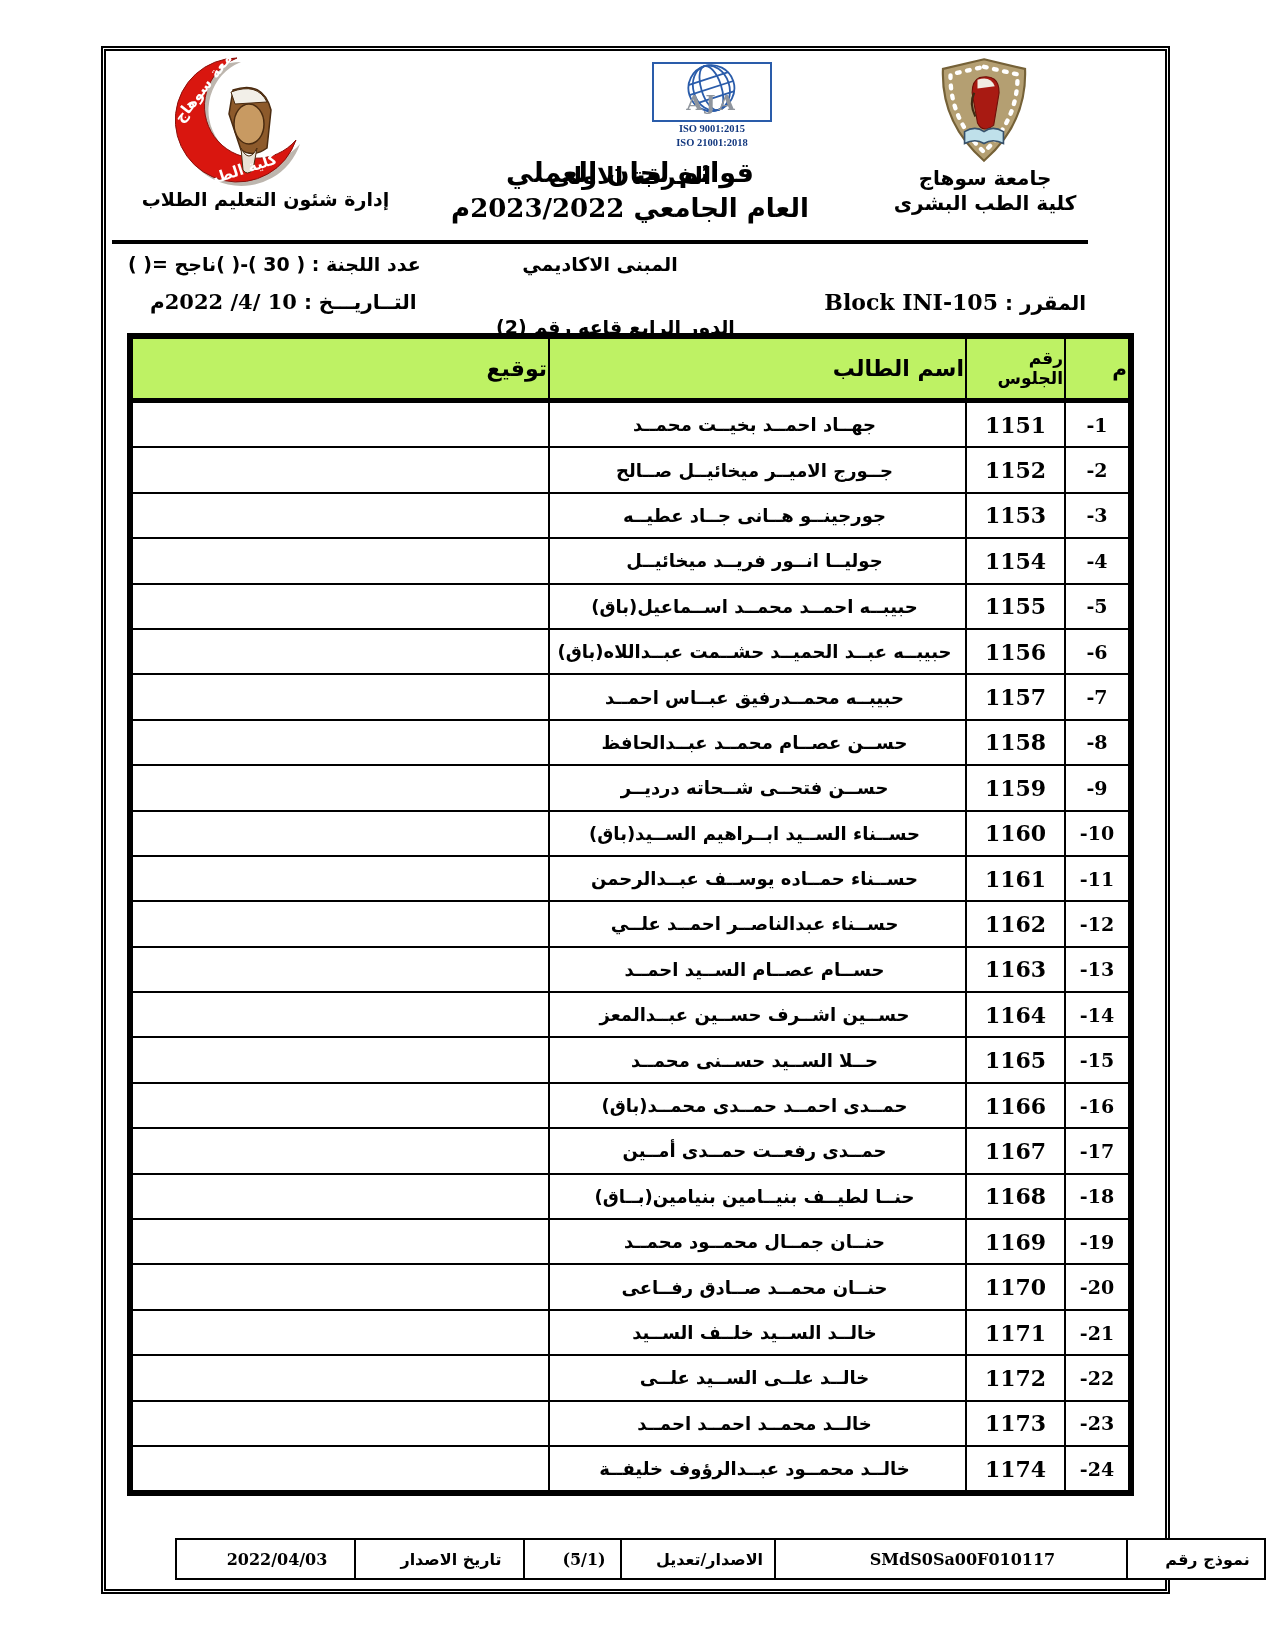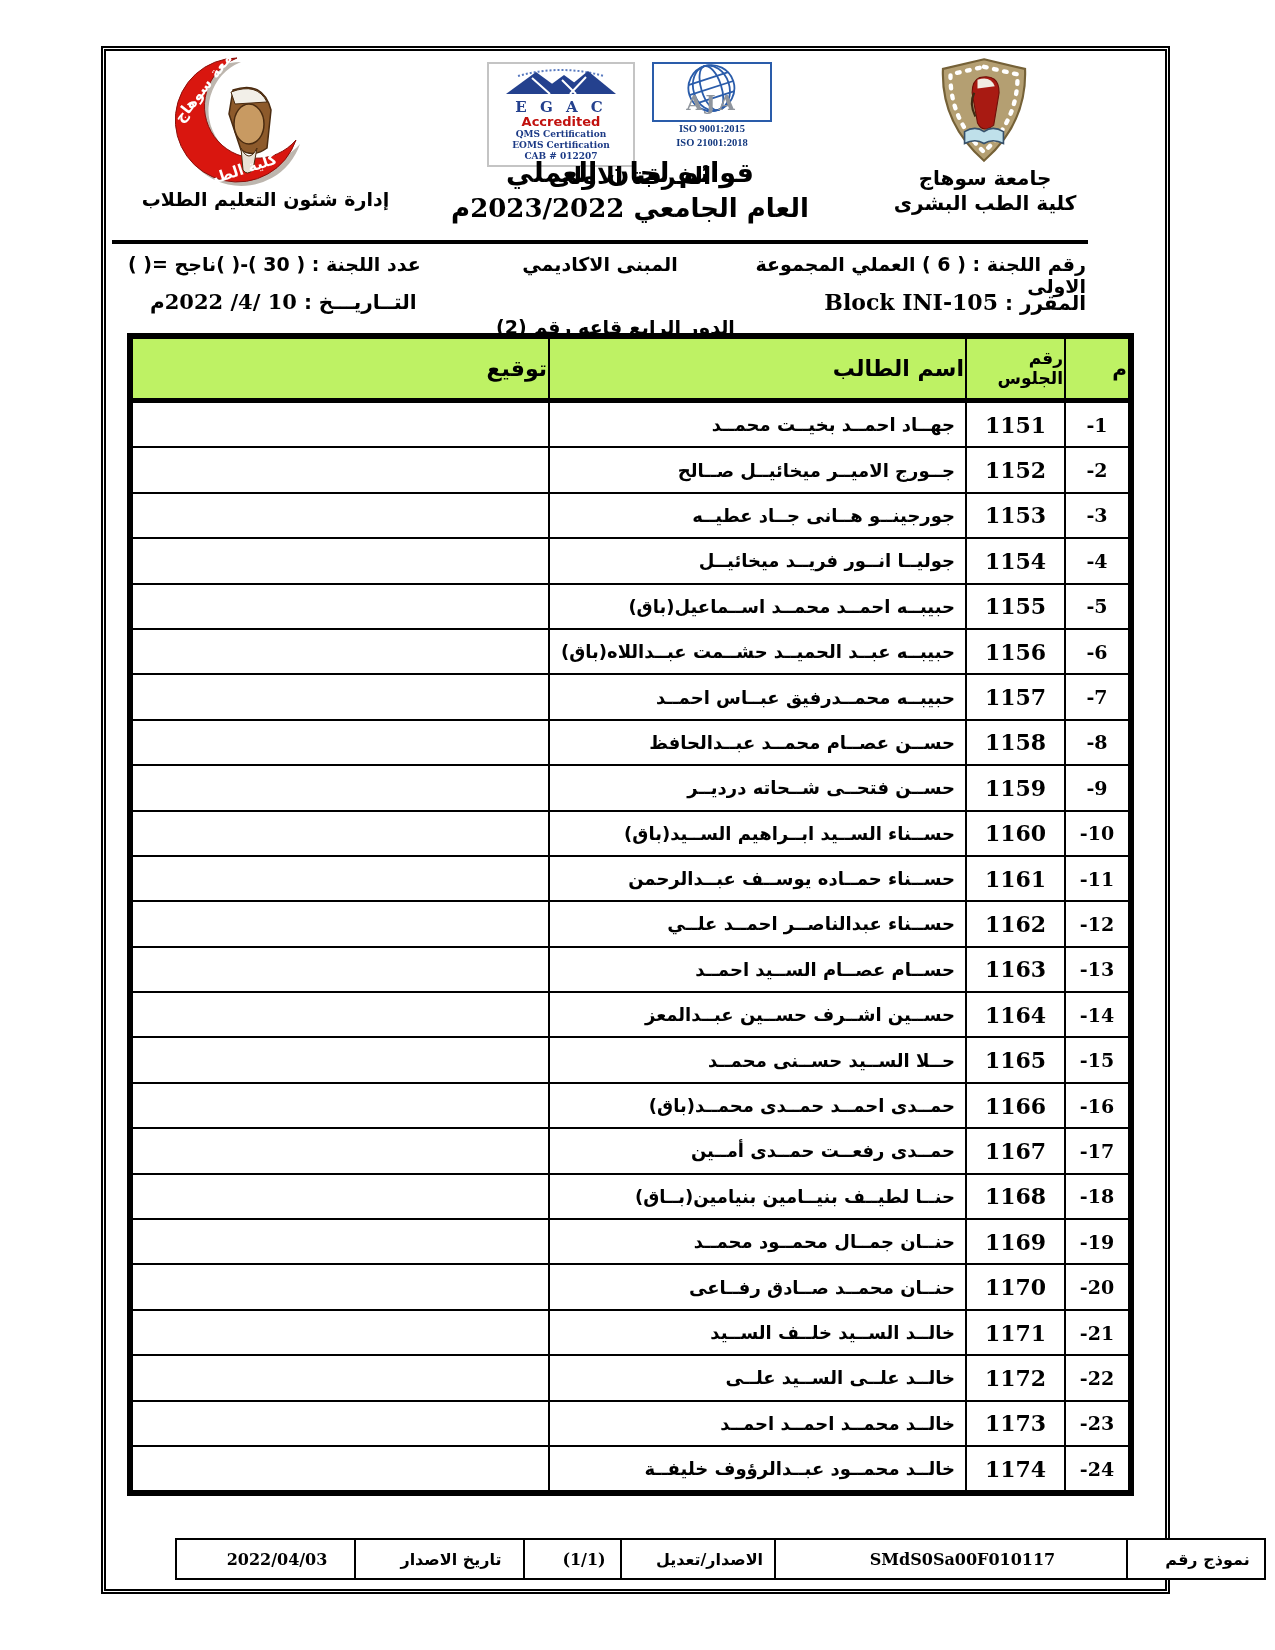--- a/index.html
+++ b/index.html
@@ -42,21 +42,21 @@
   .main-table th,.main-table td{border:2px solid #000;overflow:hidden;}
   .main-table{border:6px solid #000;}
   .main-table thead th{background:#bef264;height:57px;border-bottom:5px solid #000;vertical-align:middle;text-align:right;}
   .col-index{width:60px;font-size:20px;}
   .col-seat{width:95px;font-size:17px;line-height:1.15;}
   .col-name{width:413px;font-size:22px;}
   .col-sign{width:413px;font-size:22px;}
   .main-table tbody td{height:41.4px;vertical-align:middle;}
   .cell-index{text-align:center;font-family:"DejaVu Serif",serif;font-size:19px;direction:ltr;}
   .cell-seat{text-align:center;font-family:"DejaVu Serif",serif;font-size:22px;}
-  .cell-name{text-align:right;font-size:18px;white-space:nowrap;padding:0 10px 0 4px;}
+  .cell-name{text-align:center;font-size:18px;white-space:nowrap;padding:0 10px 0 4px;}
   
   .footer-table{left:175px;top:1538px;border-collapse:collapse;table-layout:fixed;direction:rtl;}
   .footer-table td{border:2px solid #000;height:36px;text-align:center;vertical-align:middle;font-size:16px;background:#fff;padding-left:24px;}
   .fc-label{width:111px;}
   .fc-code{width:325px;font-family:"DejaVu Serif",serif;font-size:18px;}
   .fc-issue{width:127px;}
   .fc-issueval{width:70px;font-family:"DejaVu Serif",serif;font-size:17px;direction:ltr;}
   .fc-datelabel{width:142px;border-radius:20px;}
   .fc-dateval{width:152px;font-family:"DejaVu Serif",serif;font-size:18px;direction:ltr;}
 </style>
@@ -75,34 +75,20 @@
       <path d="M86 40 Q112 30 122 50 L90 52 Z" fill="#f2efe8" stroke="#4a2b10" stroke-width="1"></path>
       <ellipse cx="104" cy="72" rx="15" ry="20" fill="#c89a62" stroke="#4a2b10" stroke-width="1.5"></ellipse>
       <path d="M96 96 Q104 112 112 96 L108 118 Q102 124 98 118 Z" fill="#e8e2d6" stroke="#4a2b10" stroke-width="1"></path>
     </g>
     <text x="28" y="62" fill="#fff" font-size="15" font-weight="bold" transform="rotate(-52 42 58)" font-family="DejaVu Sans, sans-serif">جامعة سوهاج</text>
     <text x="58" y="128" fill="#fff" font-size="15" font-weight="bold" transform="rotate(-18 80 124)" font-family="DejaVu Sans, sans-serif">كلية الطب</text>
   </svg>
 
   <div class="abs admin-label">إدارة شئون التعليم الطلاب</div>
 
-  <div class="abs egac-box">
-    <svg width="126" height="30" viewBox="0 0 126 30">
-      <path d="M20 10 Q63 -2 106 10" fill="none" stroke="#5a7bc0" stroke-width="2" stroke-dasharray="2 2"></path>
-      <polygon points="8,28 38,6 68,28" fill="#24418e"></polygon>
-      <polygon points="40,28 66,9 92,28" fill="#24418e"></polygon>
-      <polygon points="62,28 90,5 118,28" fill="#24418e"></polygon>
-      <path d="M34 12 L52 28 M64 14 L78 28 M88 11 L72 28" stroke="#fff" stroke-width="2" fill="none"></path>
-    </svg>
-    <div class="egac-name">E G A C</div>
-    <div class="egac-accredited">Accredited</div>
-    <div class="egac-line">QMS Certification</div>
-    <div class="egac-line">EOMS Certification</div>
-    <div class="egac-line">CAB # 012207</div>
-  </div>
 
   <div class="abs aja-wrap">
     <div class="aja-box">
       <svg width="116" height="56" viewBox="0 0 116 56">
         <g transform="rotate(-18 58 26)" stroke="#2a5caa" stroke-width="1.8" fill="none">
           <circle cx="58" cy="24" r="23"></circle>
           <ellipse cx="58" cy="24" rx="10" ry="23"></ellipse>
           <ellipse cx="58" cy="24" rx="18" ry="23"></ellipse>
           <line x1="35" y1="24" x2="81" y2="24"></line>
           <line x1="37" y1="14" x2="79" y2="14"></line>
@@ -128,21 +114,20 @@
       <path d="M41 34 Q36 44 42 56" fill="none" stroke="#3c2a12" stroke-width="2"></path>
     </g>
     <path d="M32 70 Q42 64 50 70 Q58 64 68 70 L68 81 Q58 76 50 81 Q42 76 32 81 Z" fill="#bfe0ea" stroke="#37516b" stroke-width="1.5"></path>
   </svg>
 
   <div class="abs uni-label1">جامعة سوهاج</div>
   <div class="abs uni-label2">كلية الطب البشرى</div>
 
   <div class="abs rule"></div>
 
-  <div class="abs info info-committee">رقم اللجنة : ( 6 ) العملي المجموعة الاولى</div>
   <div class="abs info info-building">المبنى الاكاديمي</div>
   <div class="abs info info-count">عدد اللجنة : ( 30 )-(    )ناجح =(    )</div>
 
   <div class="abs info info-course"><span>المقرر : </span><span class="ltr serif course-code">Block INI-105</span></div>
   <div class="abs info info-hall">الدور الرابع قاعه رقم (2)</div>
   <div class="abs info info-date"><span>التــاريـــخ : </span><span class="ltr serif date-num">2022 /4/ 10</span><span>م</span></div>
 
   <table class="abs main-table" dir="rtl">
     <thead>
       <tr>
@@ -300,20 +285,20 @@
       </tr>
       </tbody>
   </table>
 
   <table class="abs footer-table">
     <tbody>
       <tr>
         <td class="fc-label">نموذج رقم</td>
         <td class="fc-code">SMdS0Sa00F010117</td>
         <td class="fc-issue">الاصدار/تعديل</td>
-        <td class="fc-issueval">(1/1)</td>
+        <td class="fc-issueval">(5/1)</td>
         <td class="fc-datelabel">تاريخ الاصدار</td>
         <td class="fc-dateval">2022/04/03</td>
       </tr>
     </tbody>
   </table>
 
 </div>
 
 </body></html>

